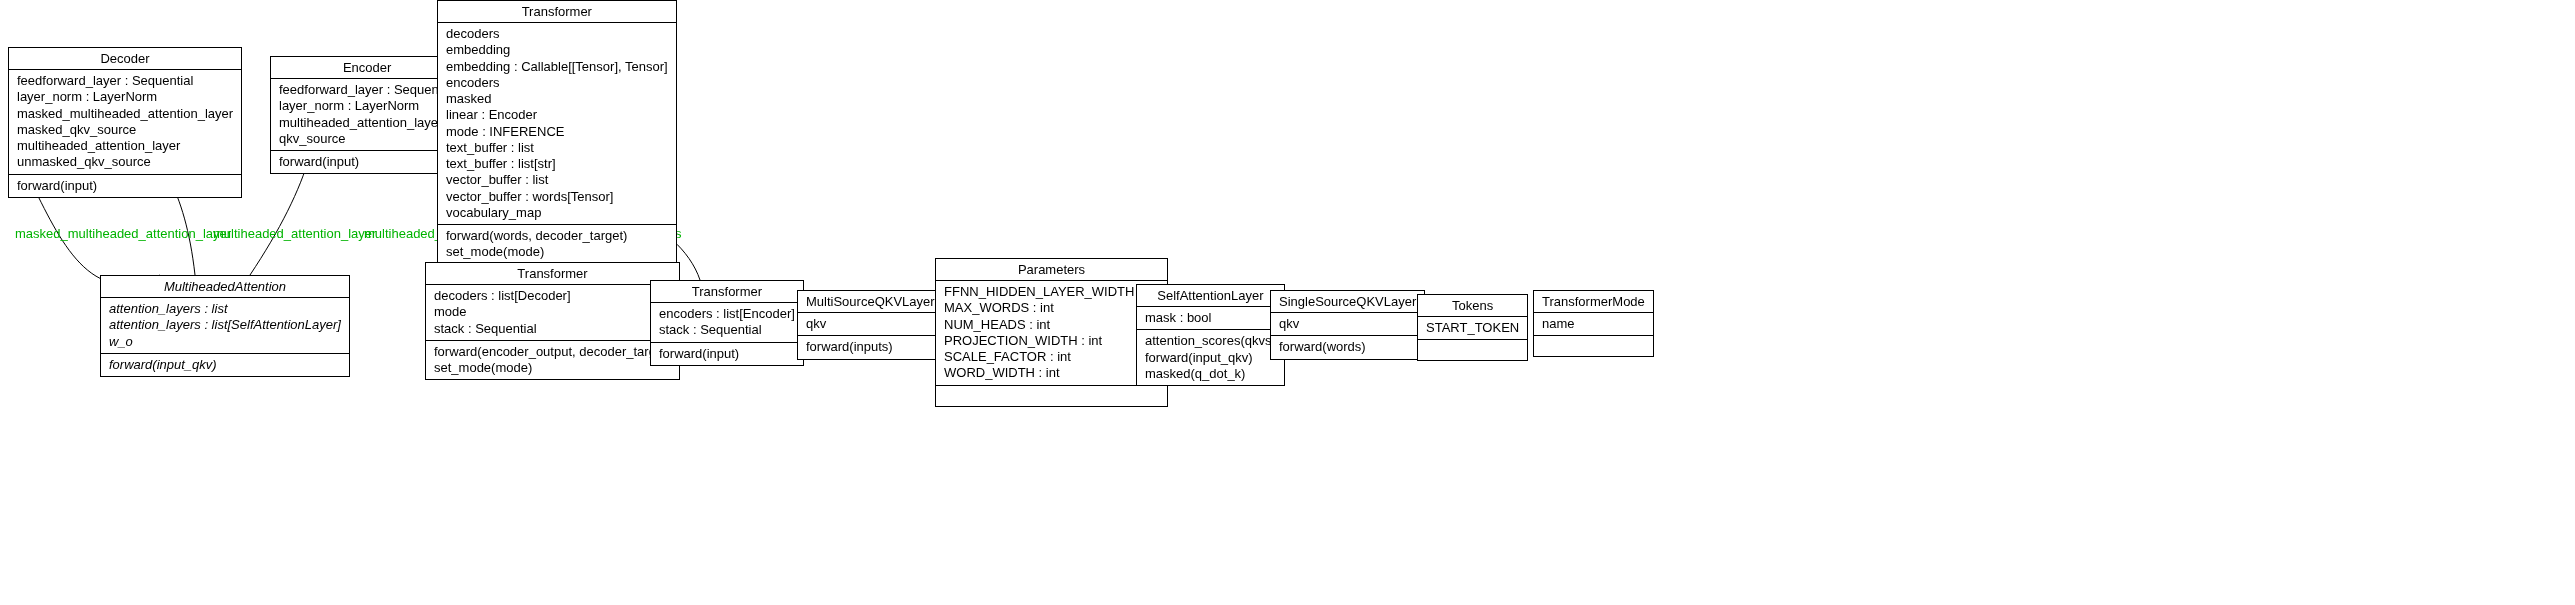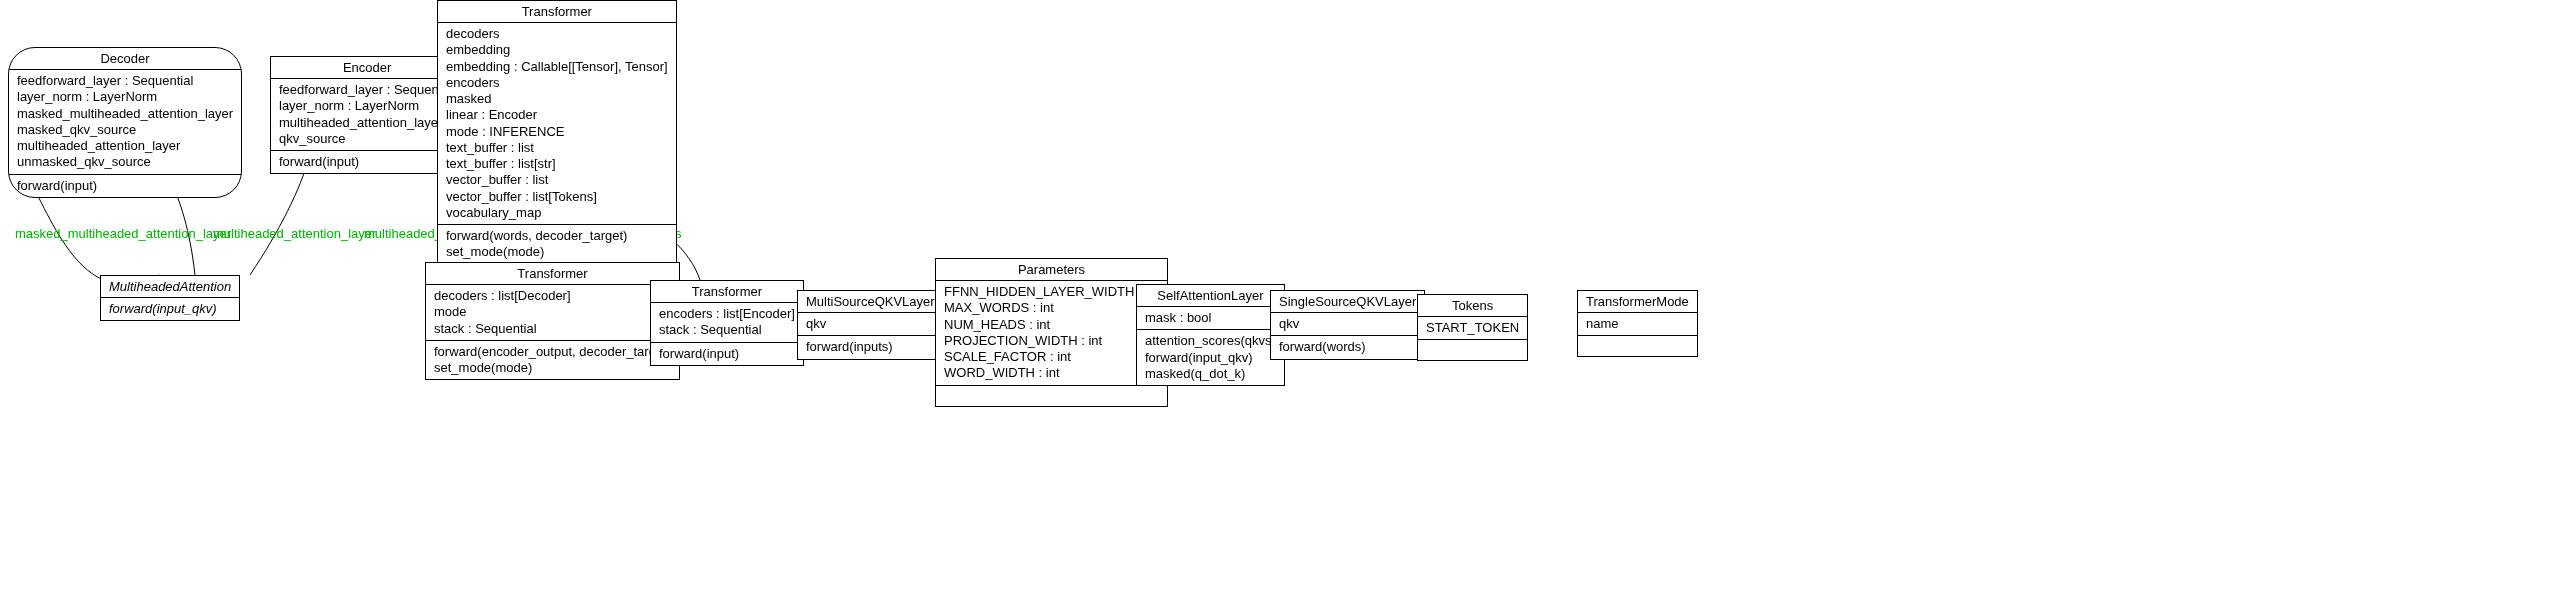--- a/index.html
+++ b/index.html
@@ -73,21 +73,21 @@
 
   <path d="M 700 280 C 690 250, 660 225, 630 215" stroke="#000" fill="none" marker-end="url(#diamond)"></path>
 </svg>
 
 <div class="edge-label" style="left:15px; top:226px;">masked_multiheaded_attention_layer</div>
 <div class="edge-label" style="left:213px; top:226px;">multiheaded_attention_layer</div>
 <div class="edge-label" style="left:364px; top:226px;">multiheaded_attention_layer</div>
 <div class="edge-label" style="left:534px; top:226px;">decoders</div>
 <div class="edge-label" style="left:628px; top:226px;">encoders</div>
 
-<div class="class-box" style="left:8px; top:47px;border-radius:27px;">
+<div class="class-box" style="left:8px; top:47px;">
   <div class="class-title">Decoder</div>
   <div class="class-section">
     <div class="attr">feedforward_layer : Sequential</div>
     <div class="attr">layer_norm : LayerNorm</div>
     <div class="attr">masked_multiheaded_attention_layer</div>
     <div class="attr">masked_qkv_source</div>
     <div class="attr">multiheaded_attention_layer</div>
     <div class="attr">unmasked_qkv_source</div>
   </div>
   <div class="class-section">
@@ -114,31 +114,36 @@
     <div class="attr">decoders</div>
     <div class="attr">embedding</div>
     <div class="attr">embedding : Callable[[Tensor], Tensor]</div>
     <div class="attr">encoders</div>
     <div class="attr">masked</div>
     <div class="attr">linear : Encoder</div>
     <div class="attr">mode : INFERENCE</div>
     <div class="attr">text_buffer : list</div>
     <div class="attr">text_buffer : list[str]</div>
     <div class="attr">vector_buffer : list</div>
-    <div class="attr">vector_buffer : list[Tokens]</div>
+    <div class="attr">vector_buffer : words[Tensor]</div>
     <div class="attr">vocabulary_map</div>
   </div>
   <div class="class-section">
     <div class="attr">forward(words, decoder_target)</div>
     <div class="attr">set_mode(mode)</div>
   </div>
 </div>
 
 <div class="class-box" style="left:100px; top:275px;font-style:italic;">
   <div class="class-title">MultiheadedAttention</div>
+  <div class="class-section">
+    <div class="attr">attention_layers : list</div>
+    <div class="attr">attention_layers : list[SelfAttentionLayer]</div>
+    <div class="attr">w_o</div>
+  </div>
   <div class="class-section">
     <div class="attr">forward(input_qkv)</div>
   </div>
 </div>
 
 <div class="class-box" style="left:425px; top:262px;">
   <div class="class-title">Transformer</div>
   <div class="class-section">
     <div class="attr">decoders : list[Decoder]</div>
     <div class="attr">mode</div>
@@ -207,19 +212,19 @@
 </div>
 
 <div class="class-box" style="left:1417px; top:294px; min-width:100px;">
   <div class="class-title">Tokens</div>
   <div class="class-section">
     <div class="attr">START_TOKEN</div>
   </div>
   <div class="class-section empty"></div>
 </div>
 
-<div class="class-box" style="left:1533px; top:290px; min-width:110px;margin-left:44px;">
+<div class="class-box" style="left:1533px; top:290px; min-width:110px;">
   <div class="class-title">TransformerMode</div>
   <div class="class-section">
     <div class="attr">name</div>
   </div>
   <div class="class-section empty"></div>
 </div>
 
 </body></html>

